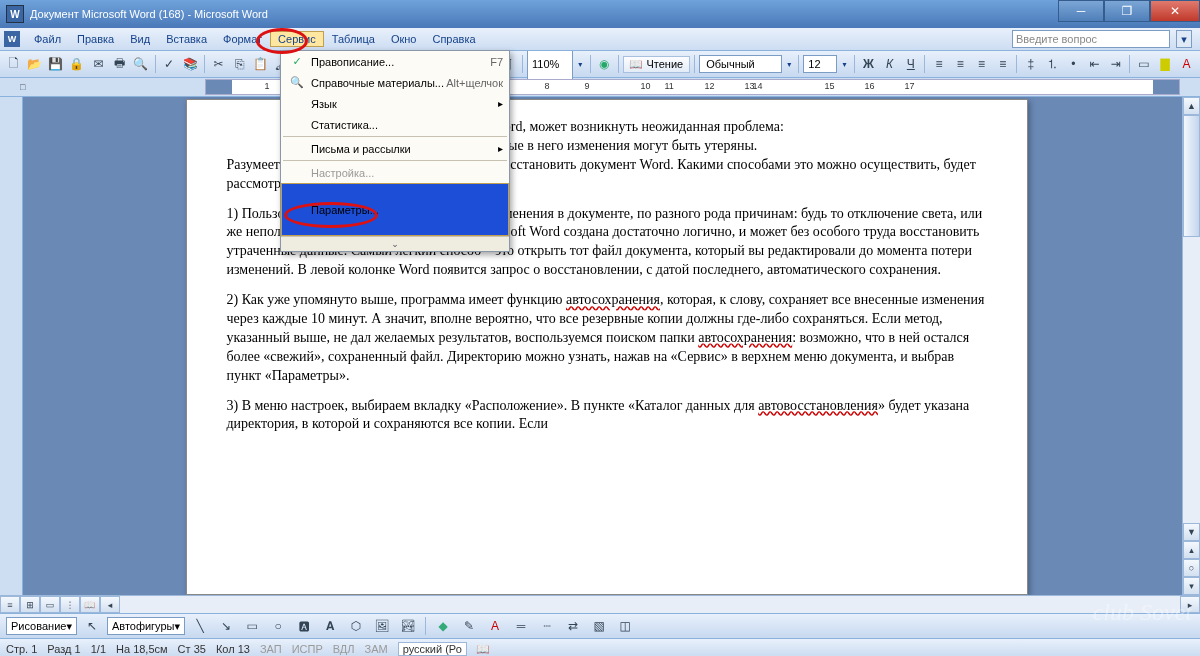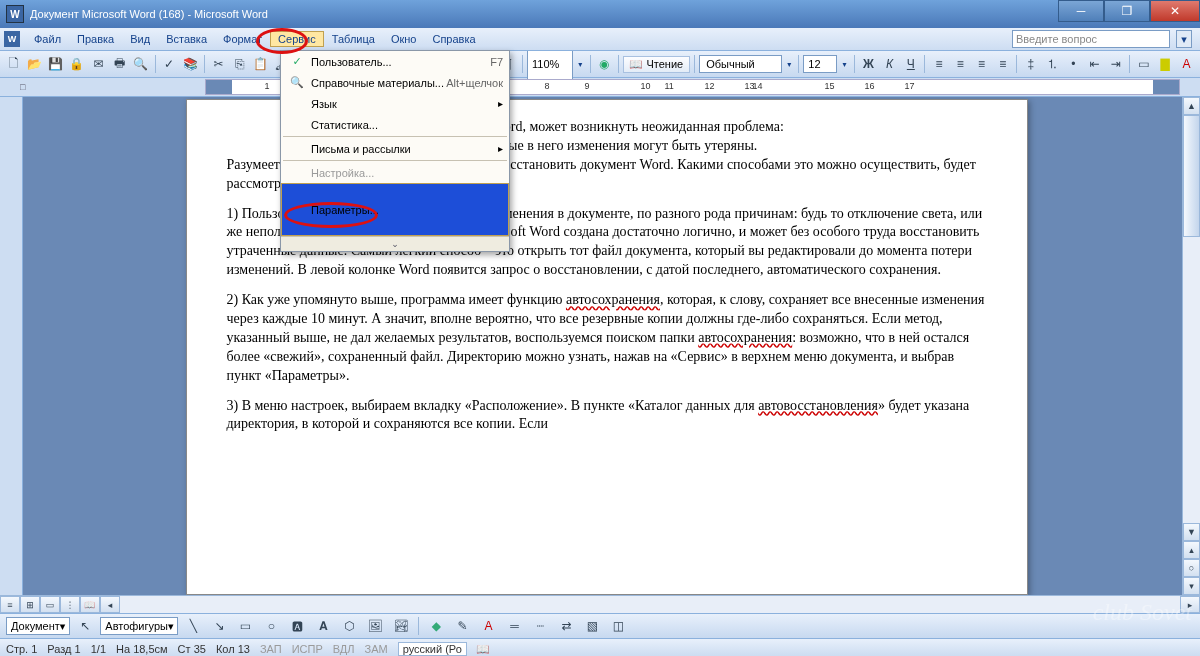--- a/index.html
+++ b/index.html
@@ -228,21 +228,21 @@
       <div class="vb">▭</div>
       <div class="vb">⋮</div>
       <div class="vb">📖</div>
     </div>
     <div class="vb">◂</div>
     <div class="track"></div>
     <div class="vb">▸</div>
   </div>
 
   <div class="bottombar">
-    <div class="draw-box"><span>Документ</span> ▾</div>
+    <div class="draw-box"><span>Рисование</span> ▾</div>
     <div class="tbtn">↖</div>
     <div class="draw-box"><span>Автофигуры</span> ▾</div>
     <div class="tbtn">╲</div>
     <div class="tbtn">↘</div>
     <div class="tbtn">▭</div>
     <div class="tbtn">○</div>
     <div class="tbtn">🅰</div>
     <div class="tbtn">𝐀</div>
     <div class="tbtn">⬡</div>
     <div class="tbtn">🖼</div>
@@ -269,21 +269,21 @@
     <span class="dim">ИСПР</span>
     <span class="dim">ВДЛ</span>
     <span class="dim">ЗАМ</span>
     <span class="lang-box">русский (Ро</span>
     <span>📖</span>
   </div>
 
   <div class="dropdown">
     <div class="dditem">
       <span class="ddicon" style="color:#2a6">✓</span>
-      <span class="ddtext">Пользователь...</span>
+      <span class="ddtext">Правописание...</span>
       <span class="ddshort">F7</span>
     </div>
     <div class="dditem">
       <span class="ddicon">🔍</span>
       <span class="ddtext">Справочные материалы...</span>
       <span class="ddshort">Alt+щелчок</span>
     </div>
     <div class="dditem">
       <span class="ddicon"></span>
       <span class="ddtext">Язык</span>

